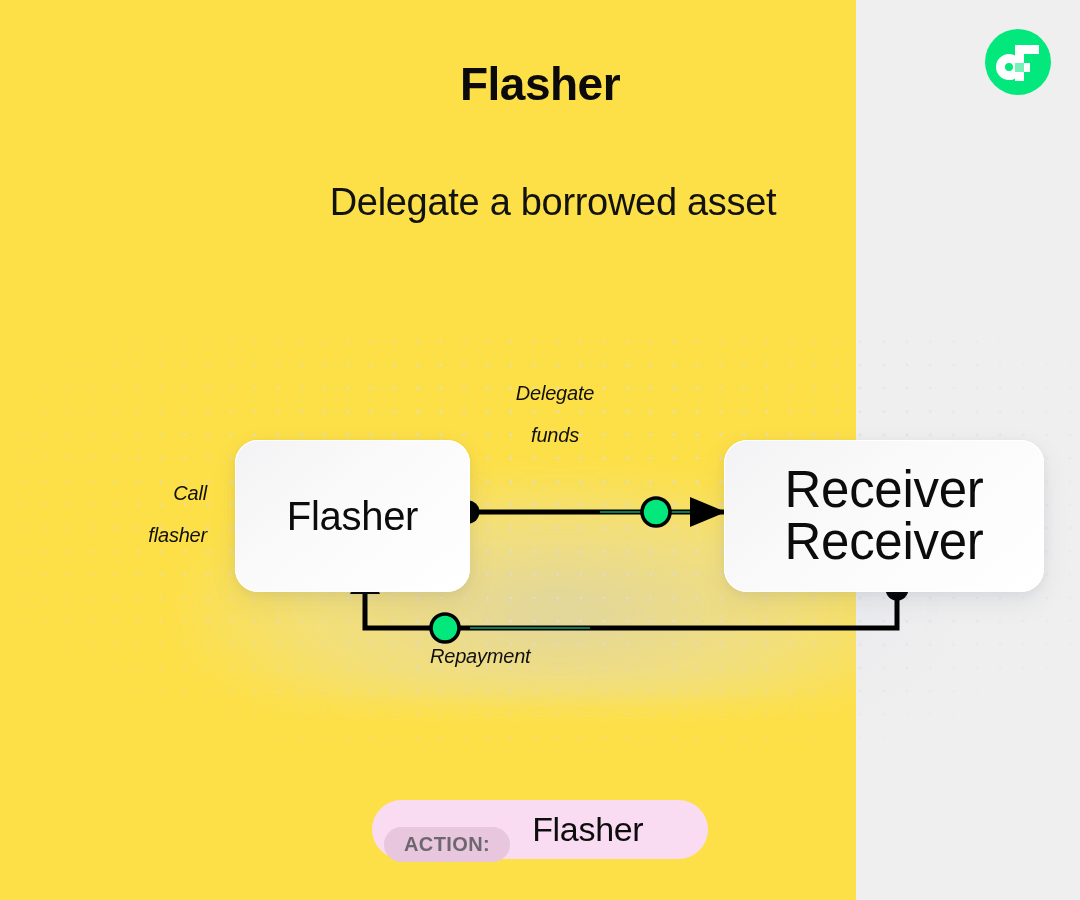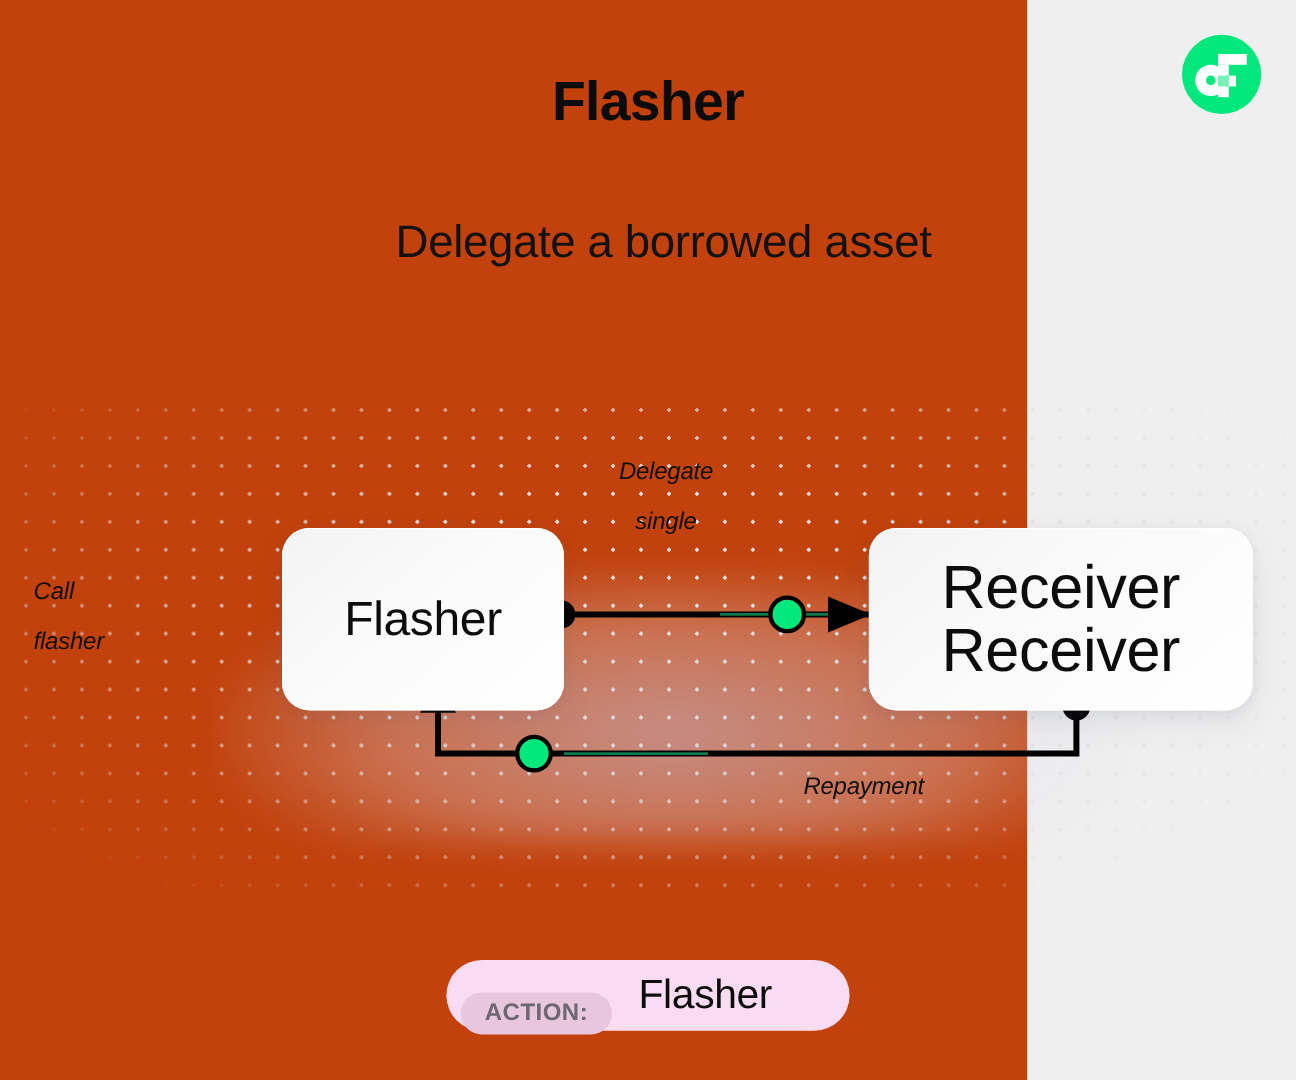--- a/index.html
+++ b/index.html
@@ -11,21 +11,21 @@
   body {
     width: 1080px;
     height: 900px;
     font-family: "Liberation Sans", sans-serif;
     overflow: hidden;
   }
   #page {
     position: relative;
     width: 856px;
     height: 900px;
-    background: #c2410c;
+    background: #fde047;
   }
 
   
   .logo-wrap {
     position: absolute;
     top: 29px;
     left: 985px;
     width: 66px;
     height: 66px;
   }
@@ -133,36 +133,36 @@
   .edge-label {
     position: absolute;
     font-style: italic;
     font-size: 20px;
     line-height: 42px;
     color: #101010;
     letter-spacing: -0.2px;
     white-space: nowrap;
   }
   #label-call {
-    left: 28px;
+    left: 12px;
     top: 150px;
     width: 195px;
-    text-align: left;
+    text-align: right;
   }
   #label-delegate {
     left: 430px;
     top: 50px;
     width: 250px;
     text-align: center;
   }
   #label-repayment {
     left: 430px;
     top: 313px;
     width: 340px;
-    text-align: right;
+    text-align: left;
   }
   .edge-label .ln { display: block; }
 
   
   .wires {
     position: absolute;
     inset: 0;
     pointer-events: none;
   }
 
@@ -260,21 +260,21 @@
       </div>
     </div>
 
     <div class="edge-label" id="label-call">
       <span class="ln">Call</span>
       <span class="ln">flasher</span>
     </div>
 
     <div class="edge-label" id="label-delegate">
       <span class="ln">Delegate</span>
-      <span class="ln">single</span>
+      <span class="ln">funds</span>
     </div>
 
     <div class="edge-label" id="label-repayment">
       <span class="ln">Repayment</span>
     </div>
 
   </div>
 
   <div class="action-badge">
     <span class="action-chip">ACTION:</span>

